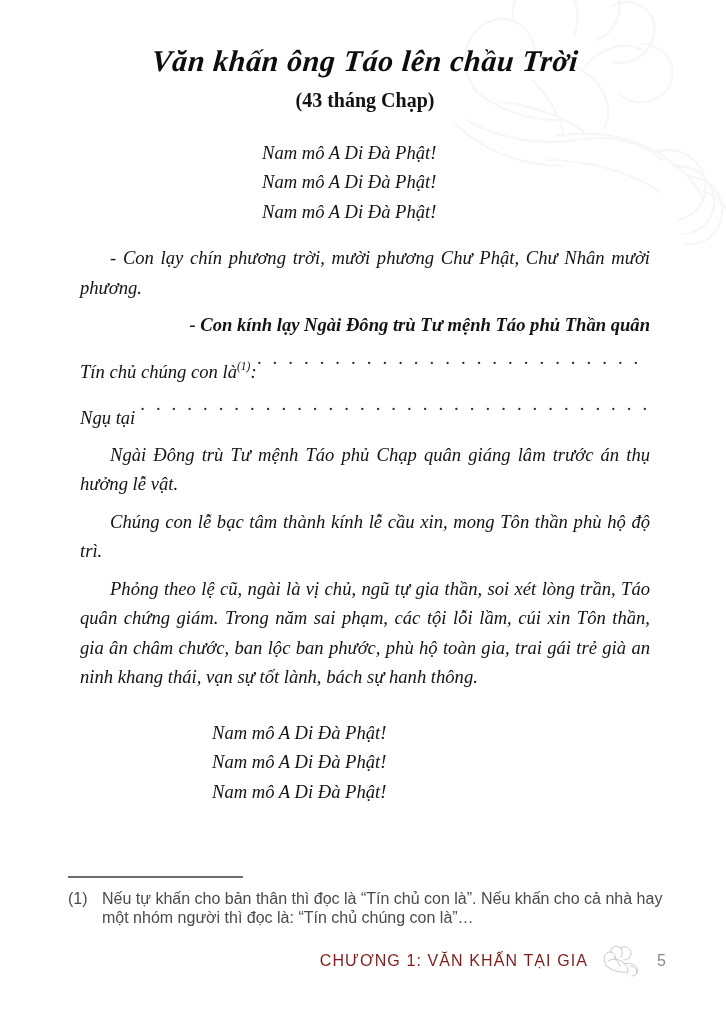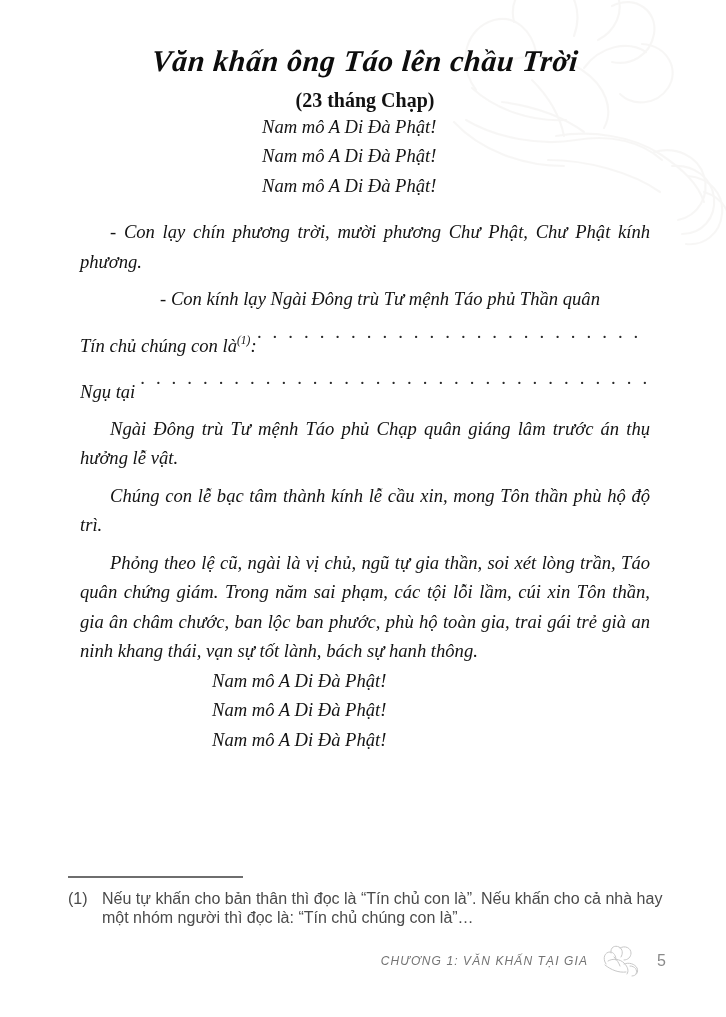--- a/index.html
+++ b/index.html
@@ -63,33 +63,33 @@
 
   
   .body-text {
     font-family: "Liberation Serif", "DejaVu Serif", serif;
     font-style: italic;
     font-size: 18.6px;
     line-height: 29.5px;
     color: #131313;
   }
 
-  .invocation-block { }
+  .invocation-block { margin-top: 26px; }
   .invocation-block.opening { padding-left: 182px; }
   .invocation-block.closing { padding-left: 132px; }
   .invocation-line { white-space: nowrap; }
 
   p.para {
     margin: 0;
     padding-top: 8px;
     text-indent: 30px;
     text-align: justify;
   }
   p.para.first { padding-top: 17px; }
-  p.para.nojustify { text-align: center; }
+  p.para.nojustify { text-align: right; font-weight: bold; }
 
   
   .fill-line {
     display: block;
     margin: 0;
     padding-top: 8px;
     white-space: nowrap;
     overflow: hidden;
   }
   .fill-label { display: inline; }
@@ -135,24 +135,23 @@
     right: 60px;
     top: 944px;
     z-index: 2;
     display: flex;
     align-items: center;
     justify-content: flex-end;
     gap: 0px;
   }
   .footer-chapter {
     font-family: "Liberation Sans", "DejaVu Sans", sans-serif;
-    font-size: 12px;
+    font-size: 16px;
     letter-spacing: 1.1px;
-    color: #737373;
-    font-style: italic;
+    color: #7f1d1d;
   }
   .footer-ornament {
     width: 40px;
     height: 34px;
     margin: 0 14px 0 12px;
     opacity: 0.55;
   }
   .footer-ornament svg { width: 100%; height: 100%; display: block; }
   .footer-pagenum {
     font-family: "Liberation Sans", "DejaVu Sans", sans-serif;
@@ -187,32 +186,32 @@
       <path d="M112 190 C 150 190, 196 202, 224 222"></path>
       <path d="M96 110 C 112 126, 124 146, 128 166"></path>
       <path d="M148 98 C 164 76, 192 70, 210 82"></path>
     </svg>
   </div>
 
   <div class="content">
 
     <div class="title-block">
       <h1 class="doc-title">Văn khấn ông Táo lên chầu Trời</h1>
-      <div class="doc-subtitle">(23 tháng Chạp)</div>
+      <div class="doc-subtitle">(43 tháng Chạp)</div>
     </div>
 
     <div class="body-text invocation-block opening">
       <div class="invocation-line">Nam mô A Di Đà Phật!</div>
       <div class="invocation-line">Nam mô A Di Đà Phật!</div>
       <div class="invocation-line">Nam mô A Di Đà Phật!</div>
     </div>
 
     <div class="body-text">
 
-      <p class="para first">- Con lạy chín phương trời, mười phương Chư Phật, Chư Phật kính phương.</p>
+      <p class="para first">- Con lạy chín phương trời, mười phương Chư Phật, Chư Nhân mười phương.</p>
 
       <p class="para nojustify">- Con kính lạy Ngài Đông trù Tư mệnh Táo phủ Thần quân</p>
 
       <div class="fill-line">
         <span class="fill-label">Tín chủ chúng con là</span><sup class="fn">(1)</sup><span>:</span><span class="leader">· · · · · · · · · · · · · · · · · · · · · · · · · · · · · · · · · · · · · · · · · · · · · · · · · · · · · · · · · · · · · · · · · · · · · · · · · · · · · ·</span>
       </div>
 
       <div class="fill-line">
         <span class="fill-label">Ngụ tại</span>&nbsp;<span class="leader">· · · · · · · · · · · · · · · · · · · · · · · · · · · · · · · · · · · · · · · · · · · · · · · · · · · · · · · · · · · · · · · · · · · · · · · · · · · · · · · ·</span>
       </div>

